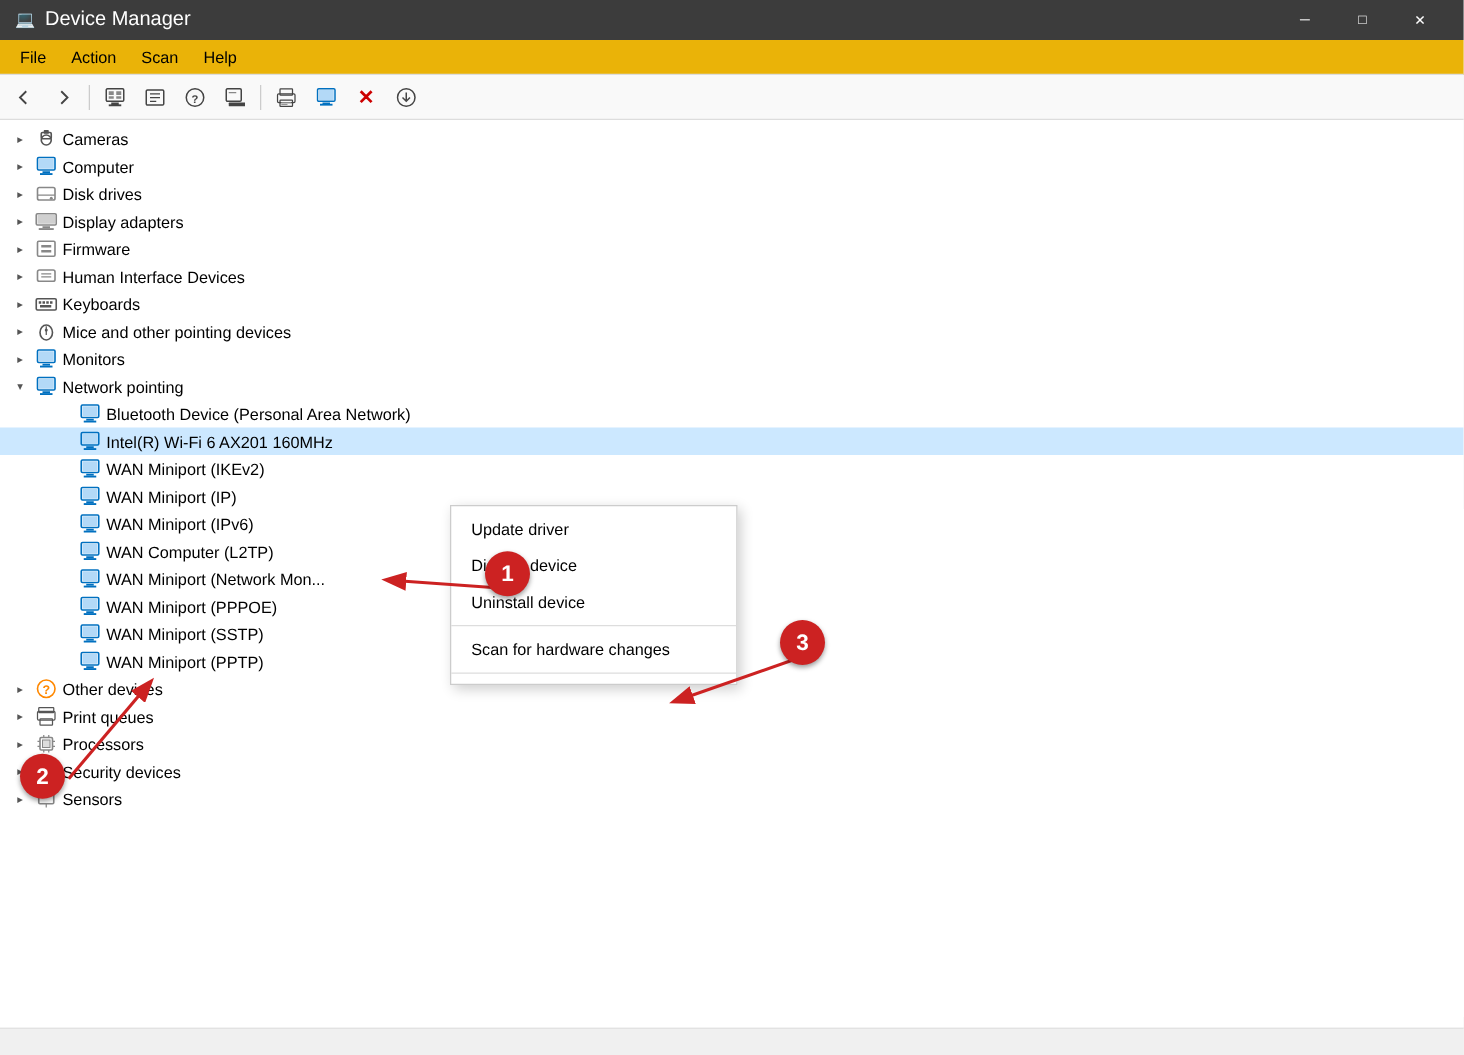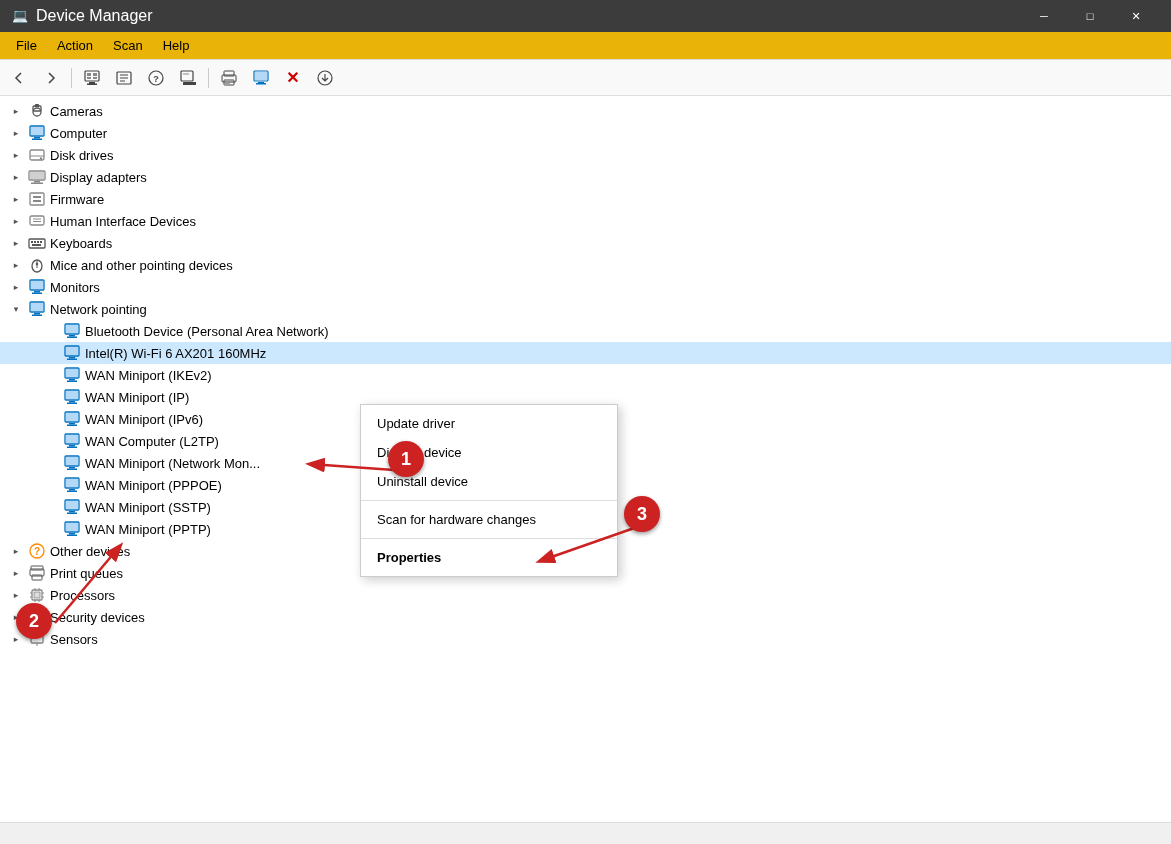--- a/index.html
+++ b/index.html
@@ -168,21 +168,21 @@
       padding: 0 8px;
       font-size: 11px;
       color: #444;
     }
 
     
     .context-menu {
       position: absolute;
       top: 308px;
       left: 360px;
-      width: 258px;
+      width: 230px;
       background: #fff;
       border: 1px solid #ccc;
       box-shadow: 3px 3px 10px rgba(0,0,0,0.2);
       z-index: 100;
       padding: 4px 0;
     }
     .context-menu-item {
       padding: 7px 16px;
       cursor: pointer;
       font-size: 13px;
@@ -624,21 +624,20 @@
       </div>
     </div>
 
   <div class="context-menu" id="context-menu">
   <div class="context-menu-item">Update driver</div>
       <div class="context-menu-item">Disable device</div>
       <div class="context-menu-item">Uninstall device</div>
       <div class="context-menu-separator"></div>
       <div class="context-menu-item">Scan for hardware changes</div>
       <div class="context-menu-separator"></div>
-      <div class="context-menu-item bold">Properties</div>
     </div>
 
   <svg class="annotation-svg" id="annotation-svg" xmlns="http://www.w3.org/2000/svg">
     <defs>
       <marker id="arrowhead1" markerWidth="8" markerHeight="6" refX="6" refY="3" orient="auto">
         <polygon points="0 0, 8 3, 0 6" fill="#cc2222"></polygon>
       </marker>
     </defs>
 
     <line x1="408" y1="375" x2="310" y2="368" stroke="#cc2222" stroke-width="2.5" marker-end="url(#arrowhead1)"></line>

